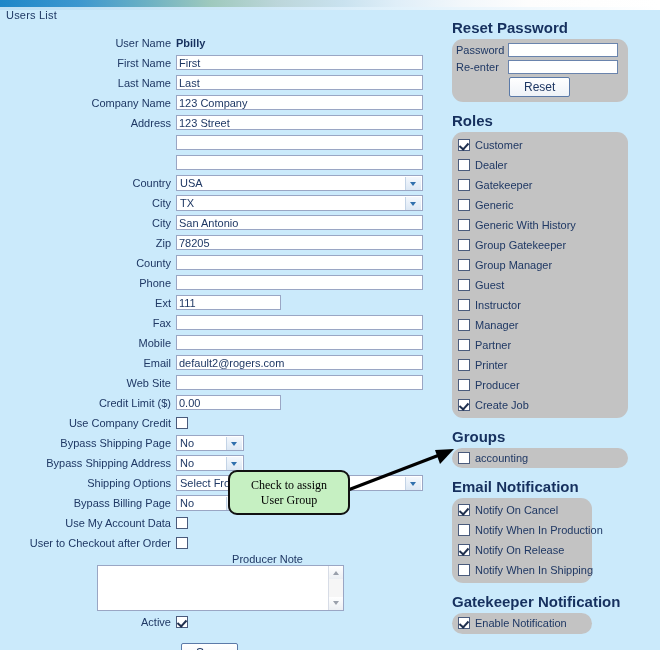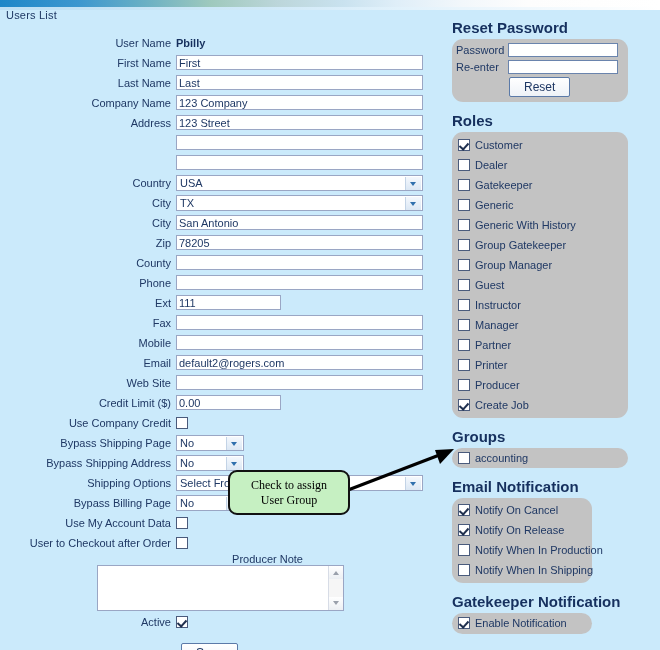--- a/index.html
+++ b/index.html
@@ -494,26 +494,26 @@
   </div>
 
   <div class="sec">
     <div class="sec-title">Email Notification</div>
     <div class="panel email-panel" id="email-list">
         <div class="chk-item">
           <span class="cbx checked"></span>
           <span class="t">Notify On Cancel</span>
         </div>
         <div class="chk-item">
+          <span class="cbx"></span>
+          <span class="t">Notify When In Production</span>
+        </div>
+        <div class="chk-item">
           <span class="cbx checked"></span>
           <span class="t">Notify On Release</span>
-        </div>
-        <div class="chk-item">
-          <span class="cbx"></span>
-          <span class="t">Notify When In Production</span>
         </div>
         <div class="chk-item">
           <span class="cbx"></span>
           <span class="t">Notify When In Shipping</span>
         </div>
       </div>
   </div>
 
   <div class="sec">
     <div class="sec-title">Gatekeeper Notification</div>

